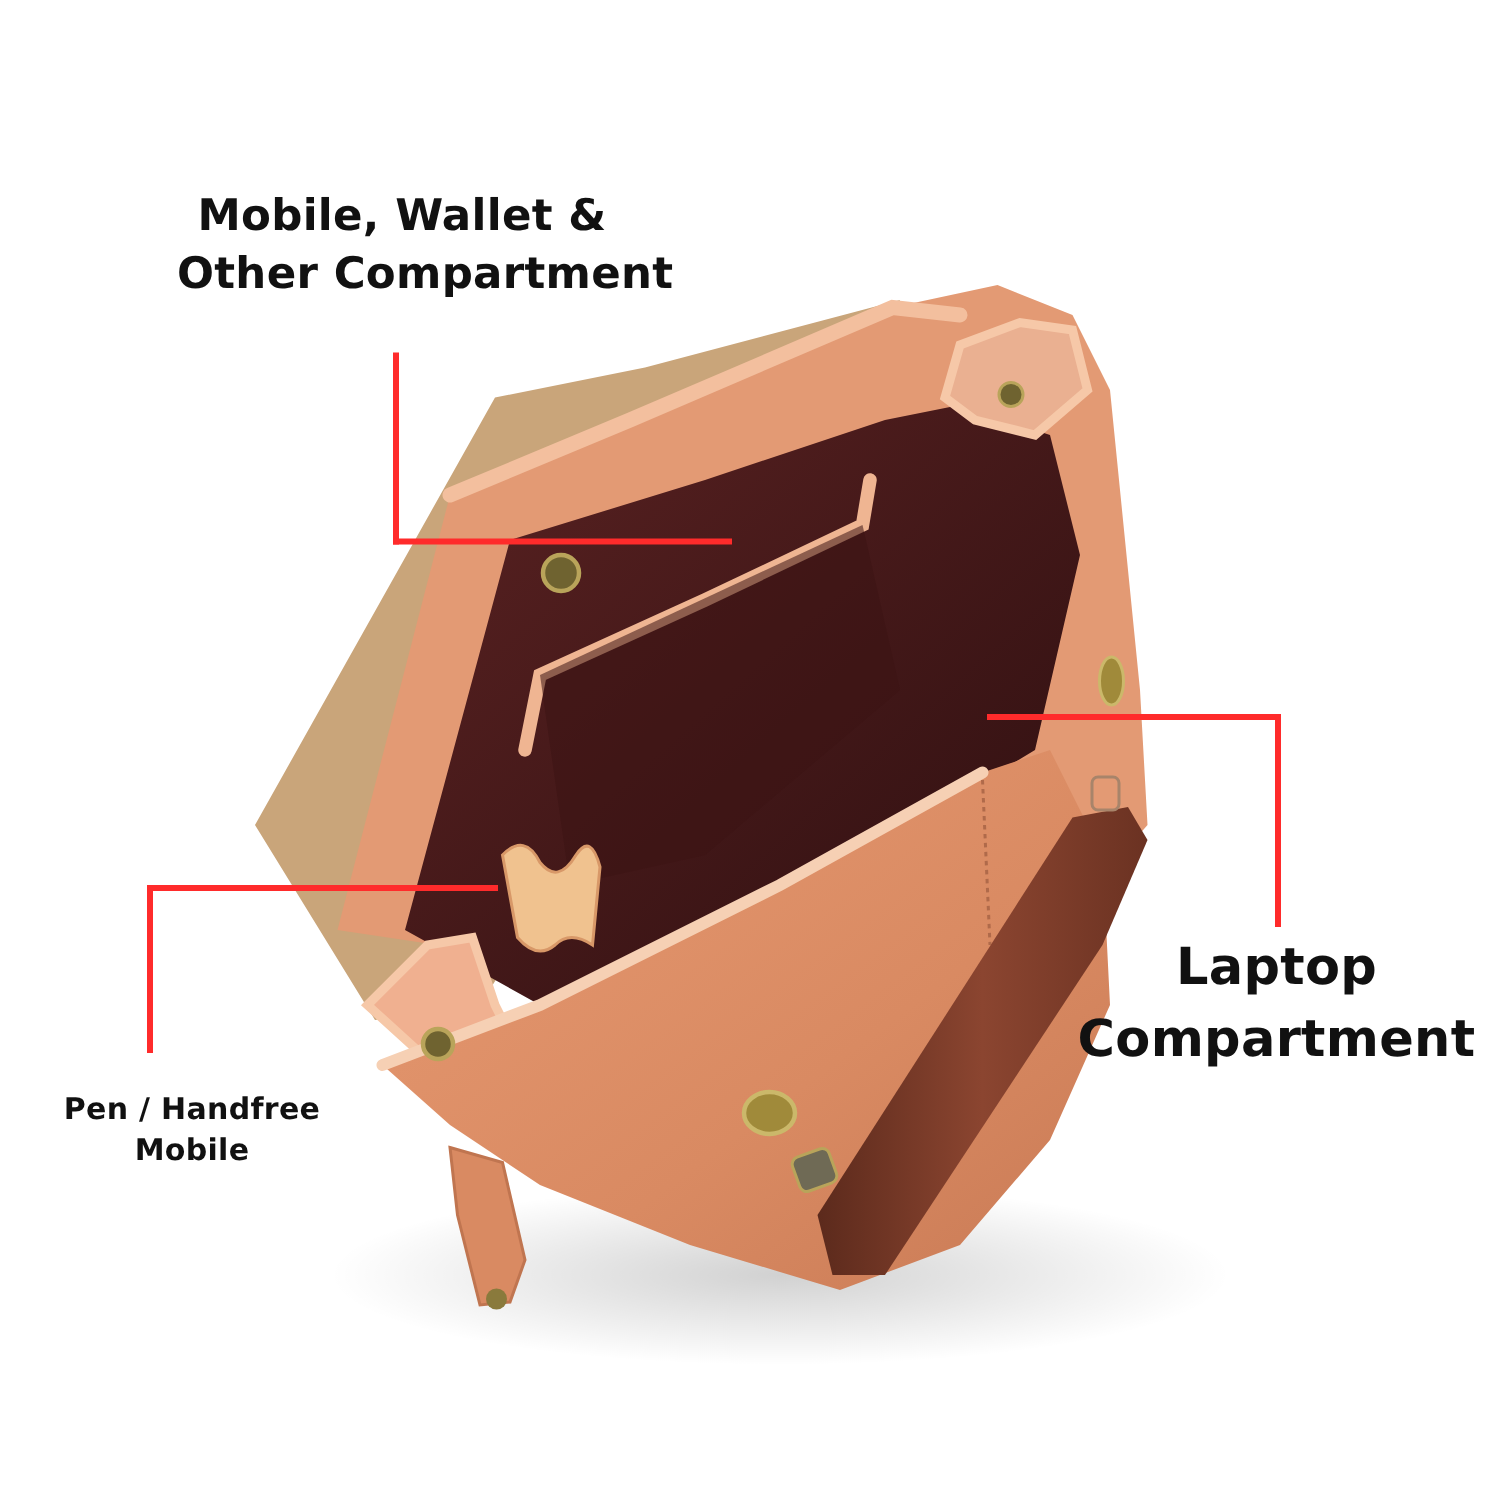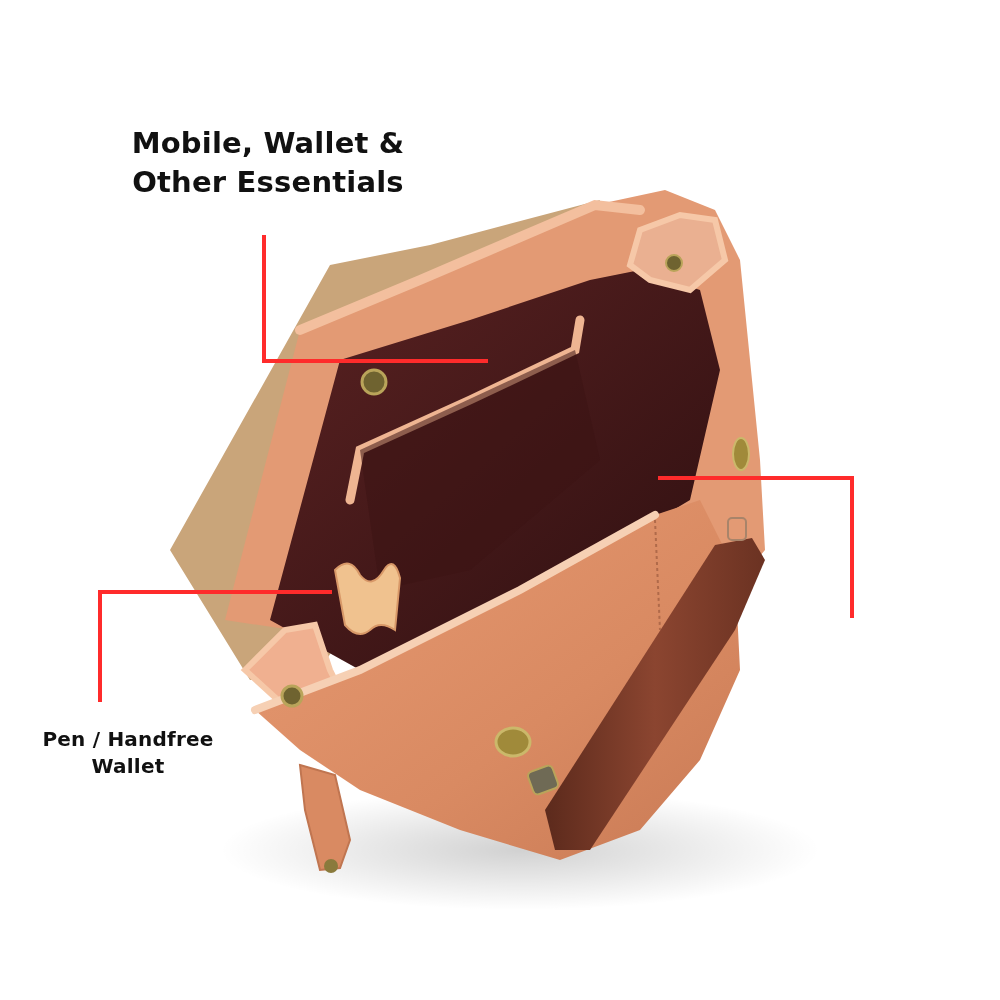--- a/index.html
+++ b/index.html
@@ -72,28 +72,32 @@
     <ellipse cx="741" cy="424" rx="8" ry="16" fill="#a08a3a" stroke="#cbb86a" stroke-width="2"></ellipse>
     <circle cx="292" cy="666" r="10" fill="#6f6330" stroke="#b9a45a" stroke-width="3"></circle>
     <ellipse cx="513" cy="712" rx="17" ry="14" fill="#a08a3a" stroke="#cbb86a" stroke-width="3"></ellipse>
     <rect x="530" y="738" width="26" height="24" rx="5" fill="#6f6a55" stroke="#b9a45a" stroke-width="2" transform="rotate(-20 543 750)"></rect>
     <rect x="728" y="488" width="18" height="22" rx="4" fill="none" stroke="#a8846a" stroke-width="2"></rect>
     <circle cx="331" cy="836" r="7" fill="#8a7a3c"></circle>
   </svg>
 
   <div class="label lbl-mobile">
     <span>Mobile, Wallet &amp;</span>
-    <span>Other Essentials</span>
+    <span>Other Compartment</span>
   </div>
   <div class="callout" style="left:262px; top:205px; width:4px; height:128px;"></div>
   <div class="callout" style="left:262px; top:329px; width:226px; height:4px;"></div>
 
   <div class="label lbl-pen">
     <span>Pen / Handfree</span>
-    <span>Wallet</span>
+    <span>Mobile</span>
   </div>
   <div class="callout" style="left:98px; top:560px; width:234px; height:4px;"></div>
   <div class="callout" style="left:98px; top:560px; width:4px; height:112px;"></div>
 
+  <div class="label lbl-laptop">
+    <span>Laptop</span>
+    <span>Compartment</span>
+  </div>
   <div class="callout" style="left:658px; top:446px; width:196px; height:4px;"></div>
   <div class="callout" style="left:850px; top:446px; width:4px; height:142px;"></div>
 
 </div>
 
 </body></html>

